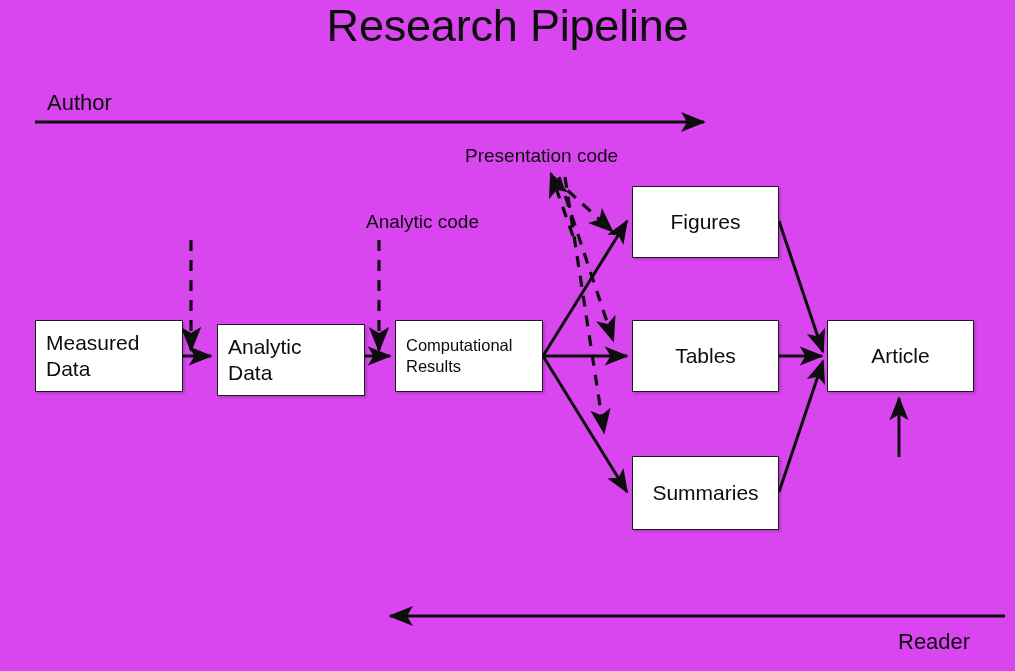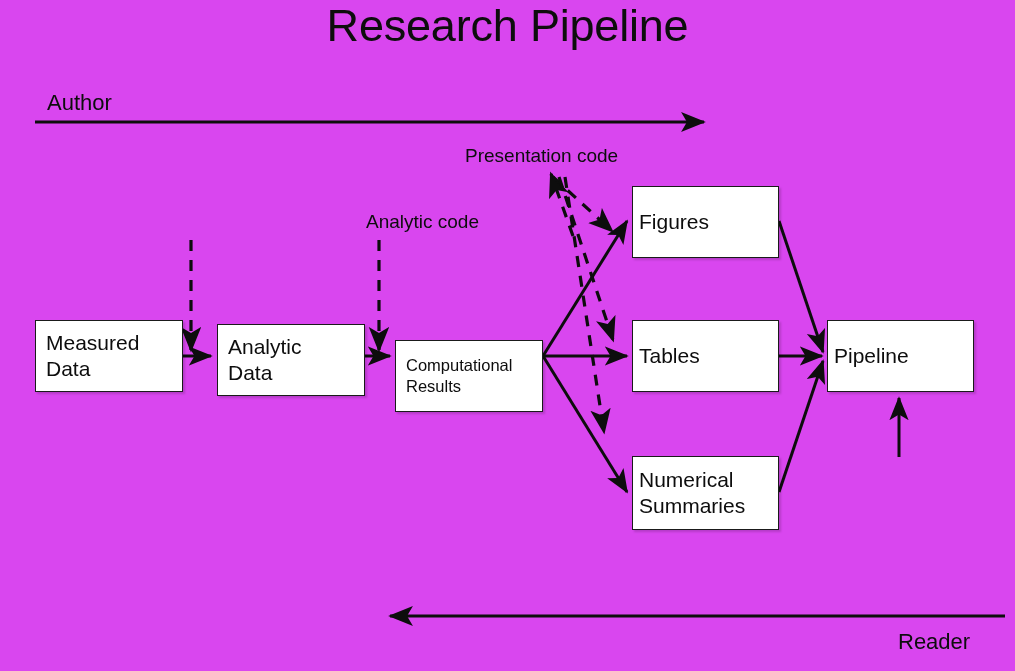--- a/index.html
+++ b/index.html
@@ -47,21 +47,21 @@
     display: flex;
     align-items: center;
     z-index: 3;
   }
   .node-label {
     width: 100%;
     font-size: 21px;
     line-height: 1.22;
     color: #0d0d0d;
   }
-  .node-label.center { padding: 0 6px; }
+  .node-label.center { text-align: center; padding: 0 6px; }
   .node-label.left   { text-align: left;  padding-left: 10px; }
   .node-label.small  { font-size: 16.5px; line-height: 1.25; }
   .edge-label {
     position: absolute;
     font-size: 19px;
     line-height: 1.2;
     color: #0d0d0d;
     white-space: nowrap;
     z-index: 4;
   }
@@ -154,40 +154,39 @@
     </div>
   </div>
 
   <div class="node-box" style="left:217px; top:324px; width:148px; height:72px;">
     <div class="node-label left">
       <div>Analytic</div>
       <div>Data</div>
     </div>
   </div>
 
-  <div class="node-box" style="left:395px; top:320px; width:148px; height:72px;margin-top:20px;">
+  <div class="node-box" style="left:395px; top:320px; width:148px; height:72px;">
     <div class="node-label left small">
       <div>Computational</div>
       <div>Results</div>
     </div>
   </div>
 
   <div class="node-box" style="left:632px; top:186px; width:147px; height:72px;">
     <div class="node-label center">Figures</div>
   </div>
 
   <div class="node-box" style="left:632px; top:320px; width:147px; height:72px;">
     <div class="node-label center">Tables</div>
   </div>
 
   <div class="node-box" style="left:632px; top:456px; width:147px; height:74px;">
     <div class="node-label center">
-      <div>Numerical</div>
       <div>Summaries</div>
     </div>
   </div>
 
   <div class="node-box" style="left:827px; top:320px; width:147px; height:72px;">
-    <div class="node-label center">Pipeline</div>
+    <div class="node-label center">Article</div>
   </div>
 
 
 </div>
 
 </body></html>

